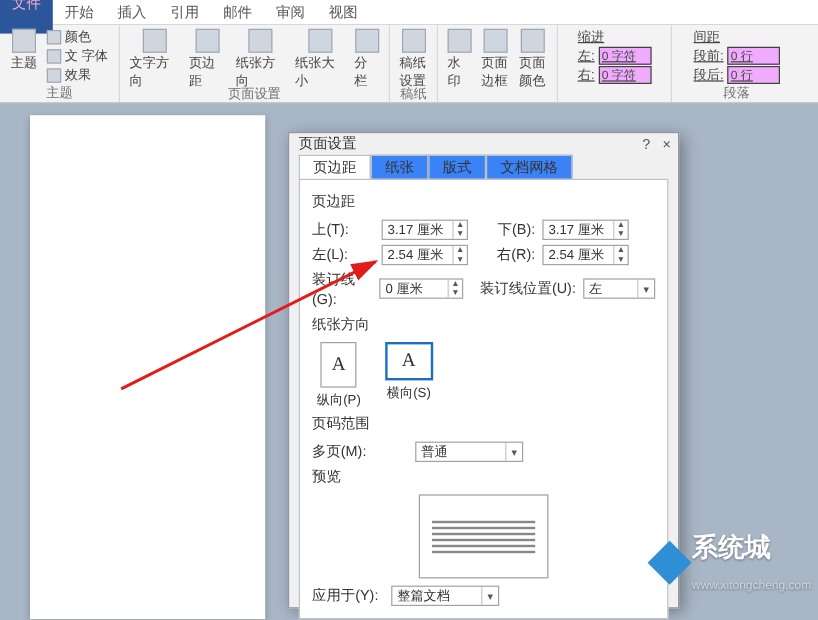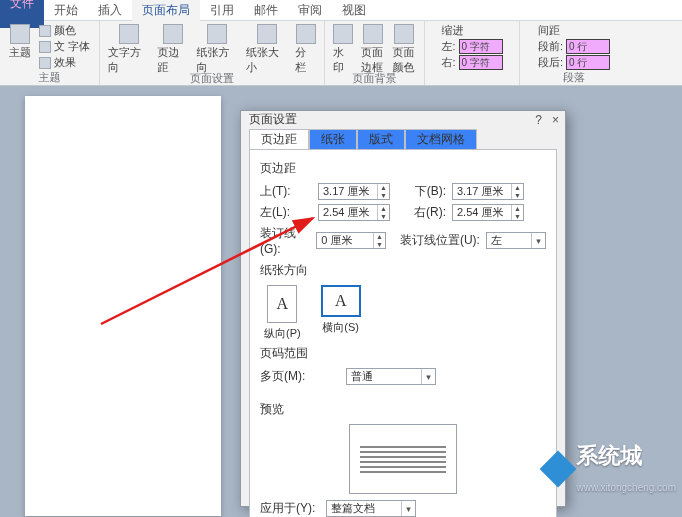--- a/index.html
+++ b/index.html
@@ -14,21 +14,21 @@
 
   .ribbon-body { display: flex; height: 65px; background: #f3f3f3; border-bottom: 1px solid #c6c9cc; }
   .rgroup { border-right: 1px solid #d6dadf; padding: 2px 6px 0 6px; display: flex; flex-direction: column; align-items: center; justify-content: space-between; position: relative; }
   .rgroup-content { display: flex; gap: 4px; align-items: flex-start; height: 48px; }
   .rgroup-label { font-size: 11px; color: #6c6f72; padding-bottom: 2px; text-align: center; width: 100%; }
   .rbtn { display: flex; flex-direction: column; align-items: center; gap: 1px; padding: 1px 2px; font-size: 11px; color: #444; cursor: pointer; }
   .rbtn .ic { width: 20px; height: 20px; background: #cfd6df; border: 1px solid #a0a8b4; display: inline-block; }
   .rbtn.small { flex-direction: row; gap: 3px; font-size: 11px; align-items: center; height: 15px; }
   .rbtn.small .ic { width: 12px; height: 12px; }
   .vstack { display: flex; flex-direction: column; gap: 1px; }
-  .indent-row { display: flex; align-items: center; gap: 3px; font-size: 11px; color: #444; }
+  .indent-row { display: flex; align-items: center; gap: 3px; font-size: 11px; color: #444; text-decoration: underline; }
   .spin-tiny { width: 44px; height: 15px; border: 1px solid #404040; background: #f0abfc; font-size: 10px; padding: 0 2px; display: flex; align-items: center; }
 
   
   .docpane { position: absolute; top: 86px; left: 0; right: 0; bottom: 0; background: #a9b6c6; }
   .page { position: absolute; top: 10px; left: 25px; width: 196px; height: 420px; background: #fff; box-shadow: 0 2px 6px rgba(0,0,0,0.25); }
 
   
   .dialog { position: absolute; top: 110px; left: 240px; width: 326px; height: 397px; background: #f0f0f0; border: 1px solid #8f9aa6; box-shadow: 3px 3px 12px rgba(0,0,0,0.35); display: flex; flex-direction: column; }
   .dialog-title { height: 24px; display: flex; align-items: center; justify-content: space-between; padding: 0 6px 0 8px; font-size: 12px; color: #333; }
   .dialog-title .ctrls { display: flex; gap: 10px; color: #555; }
@@ -67,21 +67,20 @@
   .watermark .logo { width: 26px; height: 26px; background: #2f8fd6; transform: rotate(45deg); }
 </style>
 </head>
 <body>
 
 <div class="ribbon">
   <div class="tabs">
     <div class="tab file">文件</div>
     <div class="tab">开始</div>
     <div class="tab">插入</div>
-    <div class="tab active">页面布局</div>
     <div class="tab">引用</div>
     <div class="tab">邮件</div>
     <div class="tab">审阅</div>
     <div class="tab">视图</div>
   </div>
 
   <div class="ribbon-body">
 
     <div class="rgroup" style="width:100px">
       <div class="rgroup-content">
@@ -126,37 +125,45 @@
             <span>纸张大小</span>
           </div>
         <div class="rbtn">
             <span class="ic"></span>
             <span>分栏</span>
           </div>
       </div>
       <div class="rgroup-label">页面设置</div>
     </div>
 
+    <div class="rgroup" style="width:40px">
+      <div class="rgroup-content">
+        <div class="rbtn">
+            <span class="ic"></span>
+            <span>稿纸设置</span>
+          </div>
+      </div>
+      <div class="rgroup-label">稿纸</div>
+    </div>
 
     <div class="rgroup" style="width:100px">
       <div class="rgroup-content">
         <div class="rbtn">
             <span class="ic"></span>
             <span>水印</span>
           </div>
         <div class="rbtn">
             <span class="ic"></span>
             <span>页面边框</span>
           </div>
         <div class="rbtn">
             <span class="ic"></span>
             <span>页面颜色</span>
           </div>
       </div>
-      <div class="rgroup-label">页面背景</div>
     </div>
 
     <div class="rgroup" style="width:95px">
       <div class="rgroup-content" style="flex-direction:column; align-items:flex-start; gap:1px; padding-top:0">
         <div class="indent-row">缩进</div>
         <div class="indent-row">
             <span>左:</span>
             <div class="spin-tiny">0 字符</div>
           </div>
         <div class="indent-row">
@@ -282,21 +289,21 @@
     <div class="section-label" style="margin-top:4px">页码范围</div>
     <div class="row">
       <span class="lbl">多页(M):</span>
       <span style="width:22px"></span>
       <div class="combo" style="width:90px">
           <span>普通</span>
           <span class="dd">▾</span>
         </div>
     </div>
 
-    <div class="section-label" style="margin-top:16px">预览</div>
+    <div class="section-label" style="margin-top:4px">预览</div>
     <div class="preview">
       <div class="line"></div>
         <div class="line"></div>
         <div class="line"></div>
         <div class="line"></div>
         <div class="line"></div>
         <div class="line"></div>
     </div>
 
     <div class="row" style="margin-top:6px">

